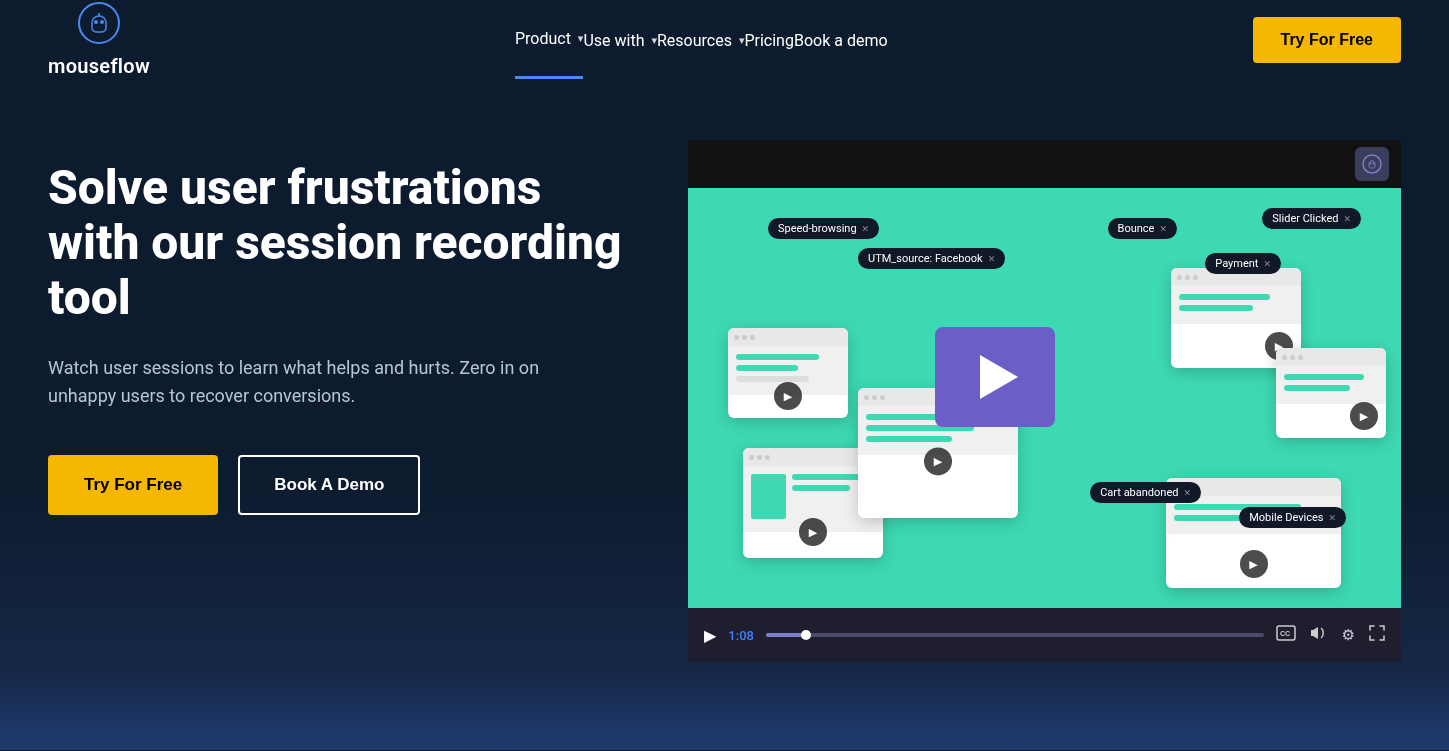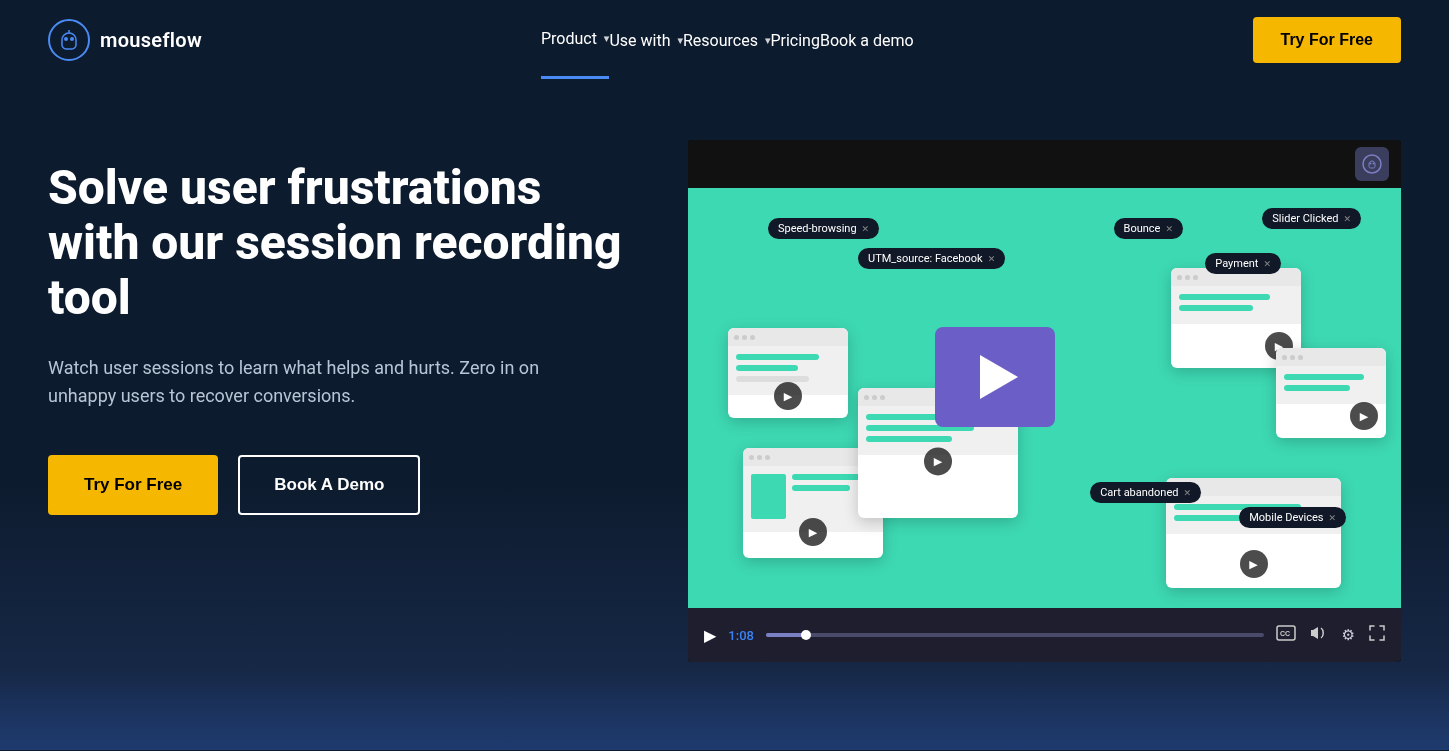--- a/index.html
+++ b/index.html
@@ -23,20 +23,21 @@
       border-bottom: none;
       position: relative;
       z-index: 10;
     }
 
     .nav-logo {
       display: flex;
       align-items: center;
       gap: 10px;
       cursor: pointer;
+      flex-direction: column;
     }
 
     .logo-icon {
       width: 42px;
       height: 42px;
     }
 
     .logo-text {
       font-size: 20px;
       font-weight: 600;
@@ -536,21 +537,21 @@
         <div class="video-tag" style="top:30px; left:80px;">
           <span>Speed-browsing</span>
           <span class="tag-x">✕</span>
         </div>
 
         <div class="video-tag" style="top:60px; left:170px;">
           <span>UTM_source: Facebook</span>
           <span class="tag-x">✕</span>
         </div>
 
-        <div class="video-tag" style="top:30px; right:218px;">
+        <div class="video-tag" style="top:30px; right:224px;">
           <span>Bounce</span>
           <span class="tag-x">✕</span>
         </div>
 
         <div class="video-tag" style="top:20px; right:40px;">
           <span>Slider Clicked</span>
           <span class="tag-x">✕</span>
         </div>
 
         <div class="video-tag" style="top:65px; right:120px;">

